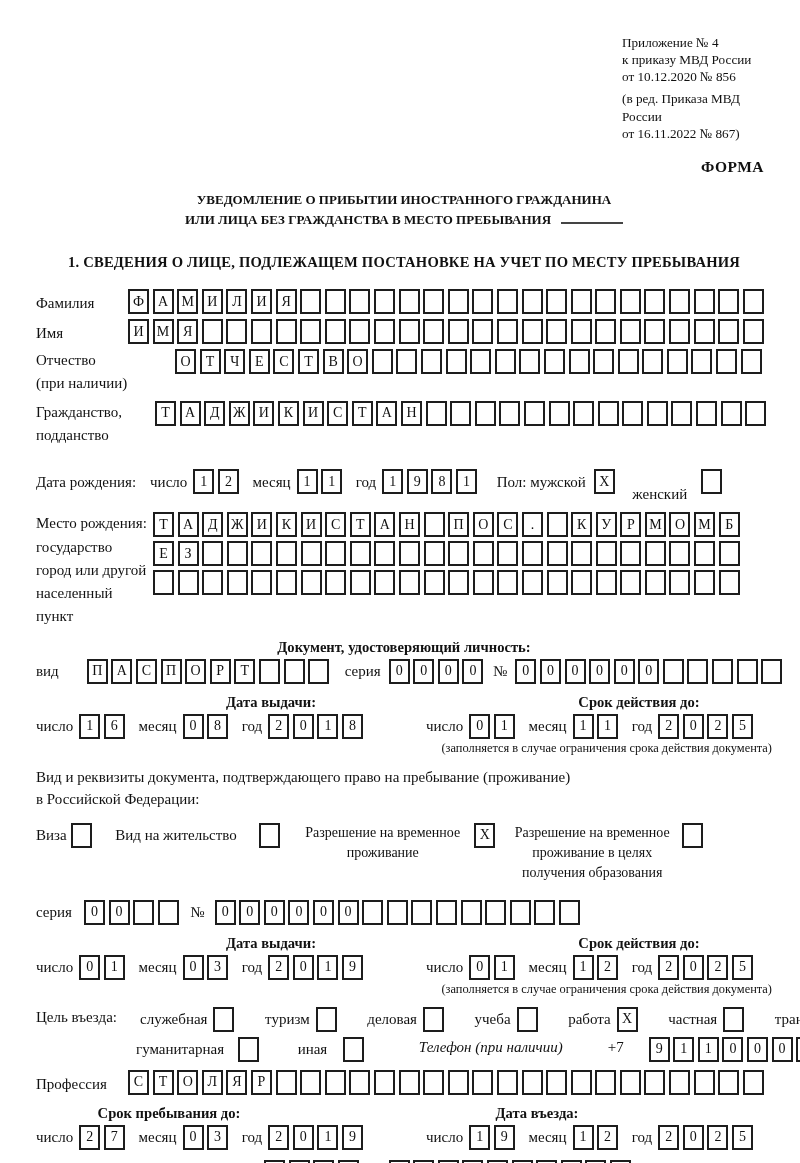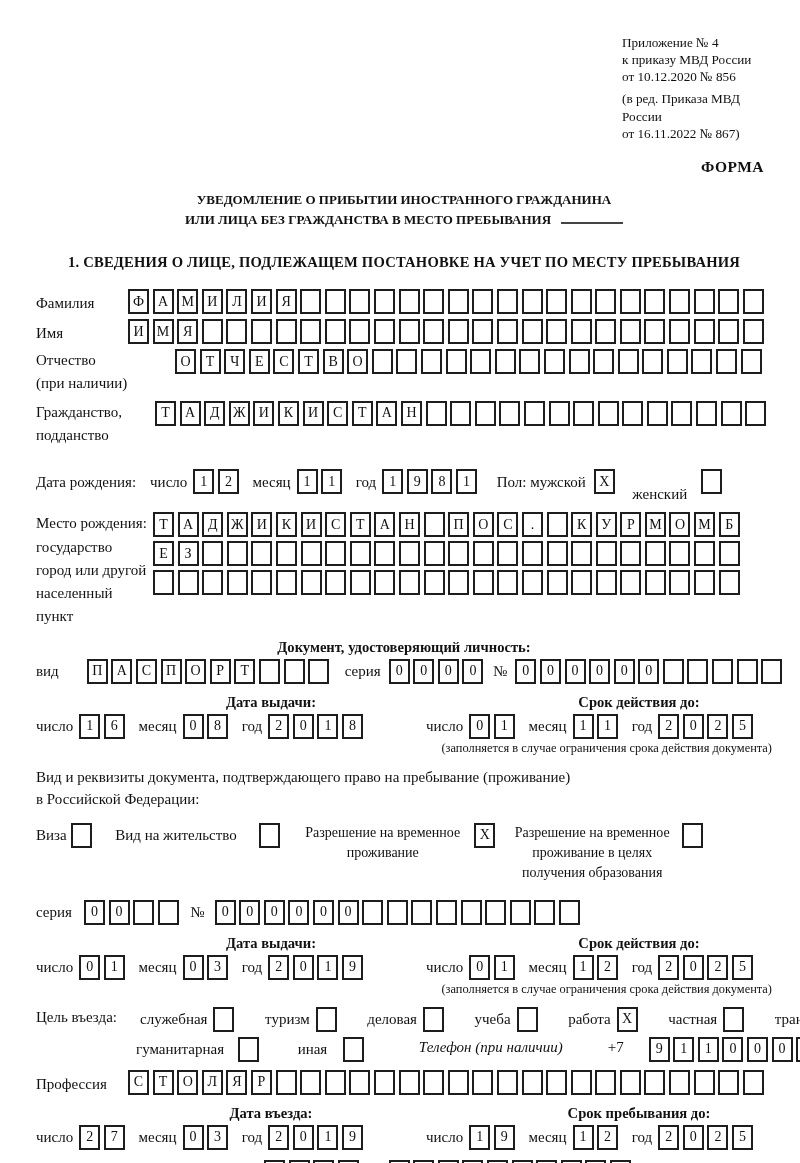--- a/index.html
+++ b/index.html
@@ -577,22 +577,22 @@
         <span class="cell"></span>
         <span class="cell"></span>
         <span class="cell"></span>
         <span class="cell"></span>
         <span class="cell"></span>
         <span class="cell"></span>
       </span>
   </div>
 
   <div class="row dateheads">
+    <div class="dh right">Срок пребывания до:</div>
     <div class="dh left">Дата въезда:</div>
-    <div class="dh right">Срок пребывания до:</div>
   </div>
   <div class="row daterow">
     <span class="dg leftdate">
       <span class="lbl">число</span>
       <span class="cells">
           <span class="cell">2</span>
           <span class="cell">7</span>
         </span>
       <span class="lbl">месяц</span>
       <span class="cells">

